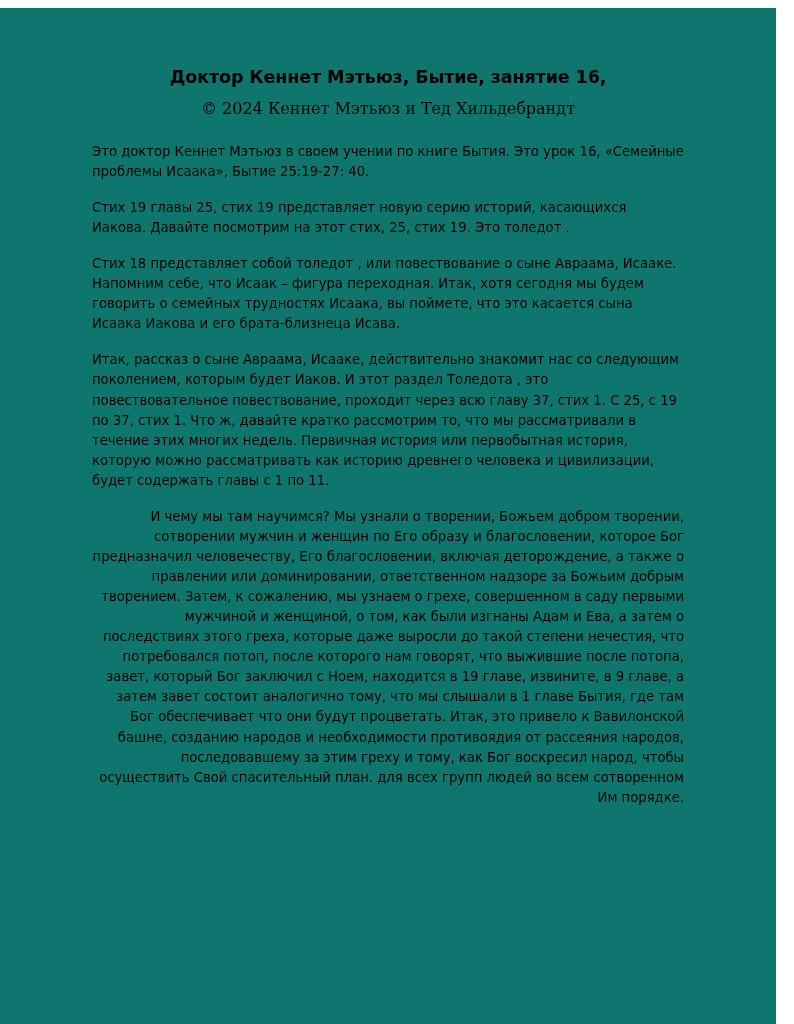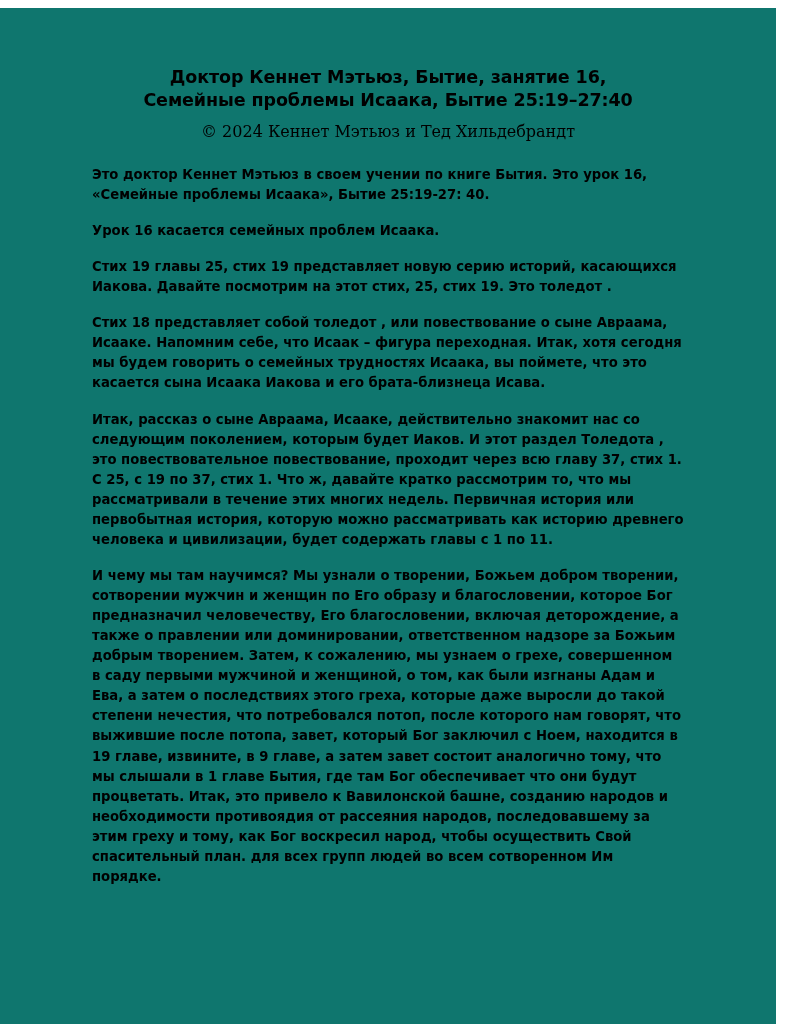--- a/index.html
+++ b/index.html
@@ -34,46 +34,44 @@
   }
   .copyright {
     text-align: center;
     font-size: 16px;
     font-family: "DejaVu Serif", serif;
     margin: 10px 0 0 0;
     line-height: 1.3;
   }
   .body-text {
     margin-top: 22px;
-    font-weight: bold;
   }
   .body-text p {
     font-size: 13.2px;
     line-height: 1.52;
     margin: 0 0 16px 0;
     text-align: left;
   }
   .body-text p:last-child {
     margin-bottom: 0;
+    text-align: right;
   }
 </style>
 </head>
 <body>
 
 <div class="page">
 
   <h1 class="doc-title">
     <span class="line">Доктор Кеннет Мэтьюз, Бытие, занятие 16,</span>
-    <span class="line">Семейные проблемы Исаака, Бытие 25:19–27:40</span>
   </h1>
 
   <div class="copyright">© 2024 Кеннет Мэтьюз и Тед Хильдебрандт</div>
 
   <div class="body-text">
     <p>Это доктор Кеннет Мэтьюз в своем учении по книге Бытия. Это урок 16, «Семейные проблемы Исаака», Бытие 25:19-27: 40.</p>
-    <p>Урок 16 касается семейных проблем Исаака.</p>
     <p>Стих 19 главы 25, стих 19 представляет новую серию историй, касающихся Иакова. Давайте посмотрим на этот стих, 25, стих 19. Это толедот .</p>
     <p>Стих 18 представляет собой толедот , или повествование о сыне Авраама, Исааке. Напомним себе, что Исаак – фигура переходная. Итак, хотя сегодня мы будем говорить о семейных трудностях Исаака, вы поймете, что это касается сына Исаака Иакова и его брата-близнеца Исава.</p>
     <p>Итак, рассказ о сыне Авраама, Исааке, действительно знакомит нас со следующим поколением, которым будет Иаков. И этот раздел Толедота , это повествовательное повествование, проходит через всю главу 37, стих 1. С 25, с 19 по 37, стих 1. Что ж, давайте кратко рассмотрим то, что мы рассматривали в течение этих многих недель. Первичная история или первобытная история, которую можно рассматривать как историю древнего человека и цивилизации, будет содержать главы с 1 по 11.</p>
     <p>И чему мы там научимся? Мы узнали о творении, Божьем добром творении, сотворении мужчин и женщин по Его образу и благословении, которое Бог предназначил человечеству, Его благословении, включая деторождение, а также о правлении или доминировании, ответственном надзоре за Божьим добрым творением. Затем, к сожалению, мы узнаем о грехе, совершенном в саду первыми мужчиной и женщиной, о том, как были изгнаны Адам и Ева, а затем о последствиях этого греха, которые даже выросли до такой степени нечестия, что потребовался потоп, после которого нам говорят, что выжившие после потопа, завет, который Бог заключил с Ноем, находится в 19 главе, извините, в 9 главе, а затем завет состоит аналогично тому, что мы слышали в 1 главе Бытия, где там Бог обеспечивает что они будут процветать. Итак, это привело к Вавилонской башне, созданию народов и необходимости противоядия от рассеяния народов, последовавшему за этим греху и тому, как Бог воскресил народ, чтобы осуществить Свой спасительный план. для всех групп людей во всем сотворенном Им порядке.</p>
   </div>
 
 </div>
 
 </body></html>

